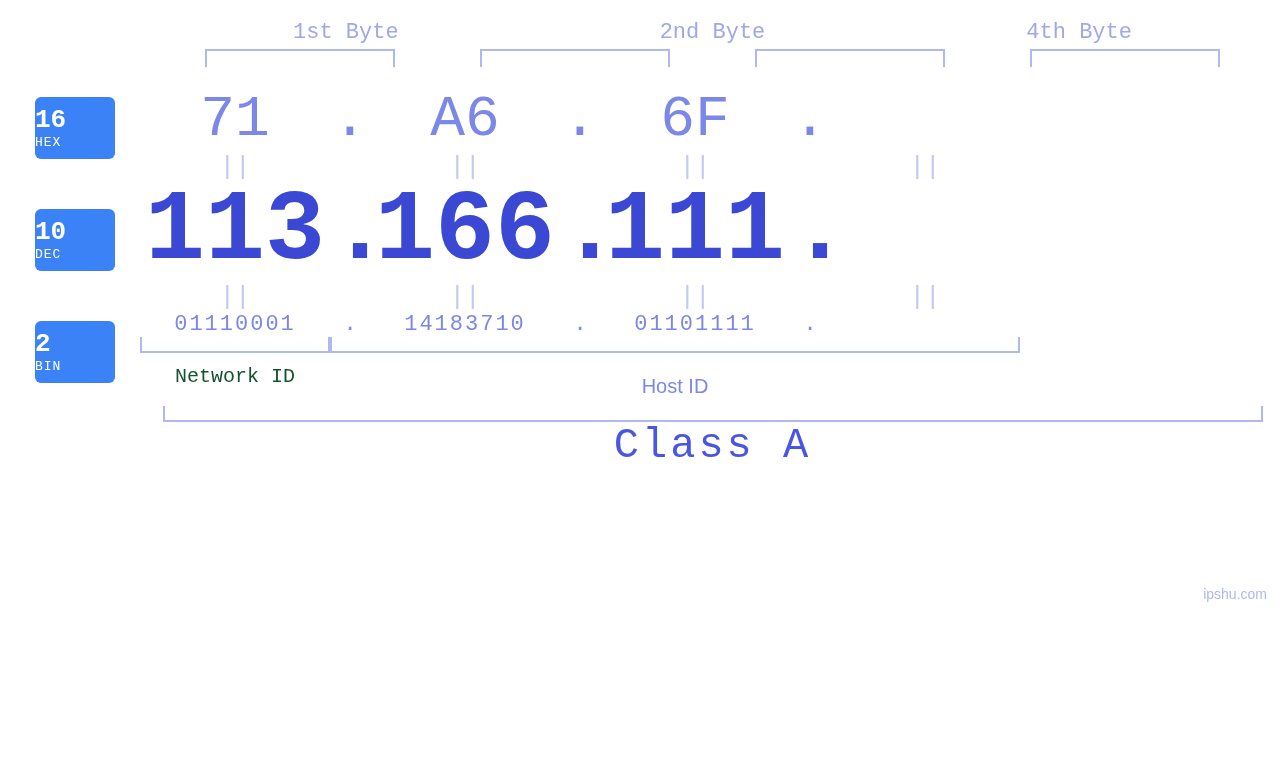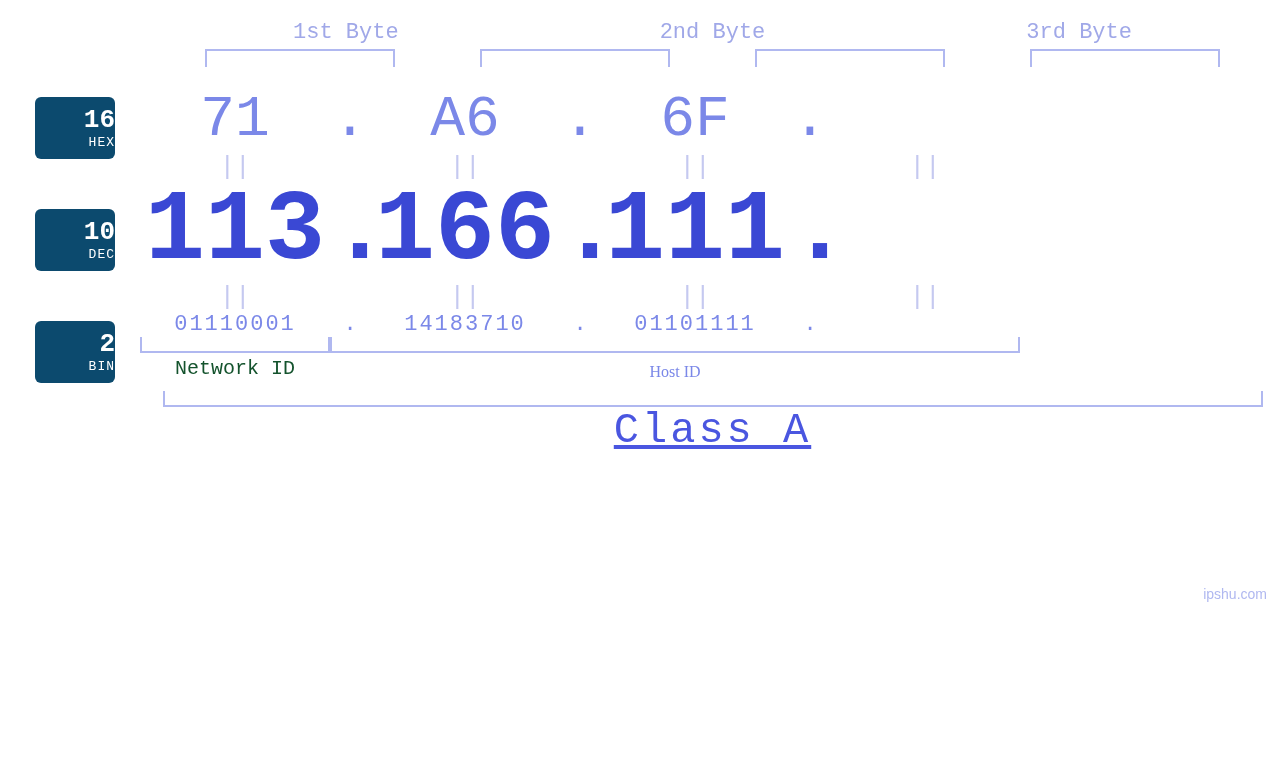--- a/index.html
+++ b/index.html
@@ -69,28 +69,28 @@
       display: flex;
       flex-direction: column;
       align-items: center;
       width: 140px;
       padding-left: 10px;
       gap: 50px;
       margin-top: 10px;
     }
 
     .label-badge {
-      background: #0c4a6e;
+      background: #3b82f6;
       color: white;
       border-radius: 6px;
       width: 80px;
       height: 62px;
       display: flex;
       flex-direction: column;
-      align-items: flex-end;
+      align-items: flex-start;
       justify-content: center;
     }
 
     .badge-num {
       font-size: 26px;
       font-weight: bold;
       line-height: 1.1;
     }
 
     .badge-label {
@@ -163,21 +163,20 @@
       width: 40px;
       text-align: center;
     }
 
     .class-label {
       color: #4a56e0;
       font-size: 42px;
       font-family: 'Courier New', Courier, monospace;
       margin-top: 10px;
       letter-spacing: 3px;
-      text-decoration: underline;
     }
 
     .watermark {
       position: absolute;
       bottom: 12px;
       right: 18px;
       color: #b0b8f0;
       font-size: 14px;
       font-family: Arial, sans-serif;
     }
@@ -214,36 +213,36 @@
       color: #14532d;
       font-size: 20px;
       font-family: 'Courier New', Courier, monospace;
       text-align: center;
       padding-top: 2px;
     }
 
     .host-label-cell {
       grid-column: 2 / 8;
       color: #7b88e8;
-      font-size: 16px;
-      font-family: Liberation Serif, serif;
-      text-align: center;
-      padding-top: 10px;
+      font-size: 20px;
+      font-family: Liberation Sans, sans-serif;
+      text-align: center;
+      padding-top: 22px;
     }
 
   </style>
 </head>
 <body>
 
 <div class="main-container">
 
   <div class="byte-headers">
     <div class="byte-header">1st Byte</div>
     <div class="byte-header">2nd Byte</div>
-    <div class="byte-header">3rd Byte</div>
+    <div class="byte-header">4th Byte</div>
   </div>
 
   <div class="top-brackets">
     <div class="bracket-top"></div>
     <div class="bracket-top"></div>
     <div class="bracket-top"></div>
     <div class="bracket-top"></div>
   </div>
 
   <div class="content-area">

